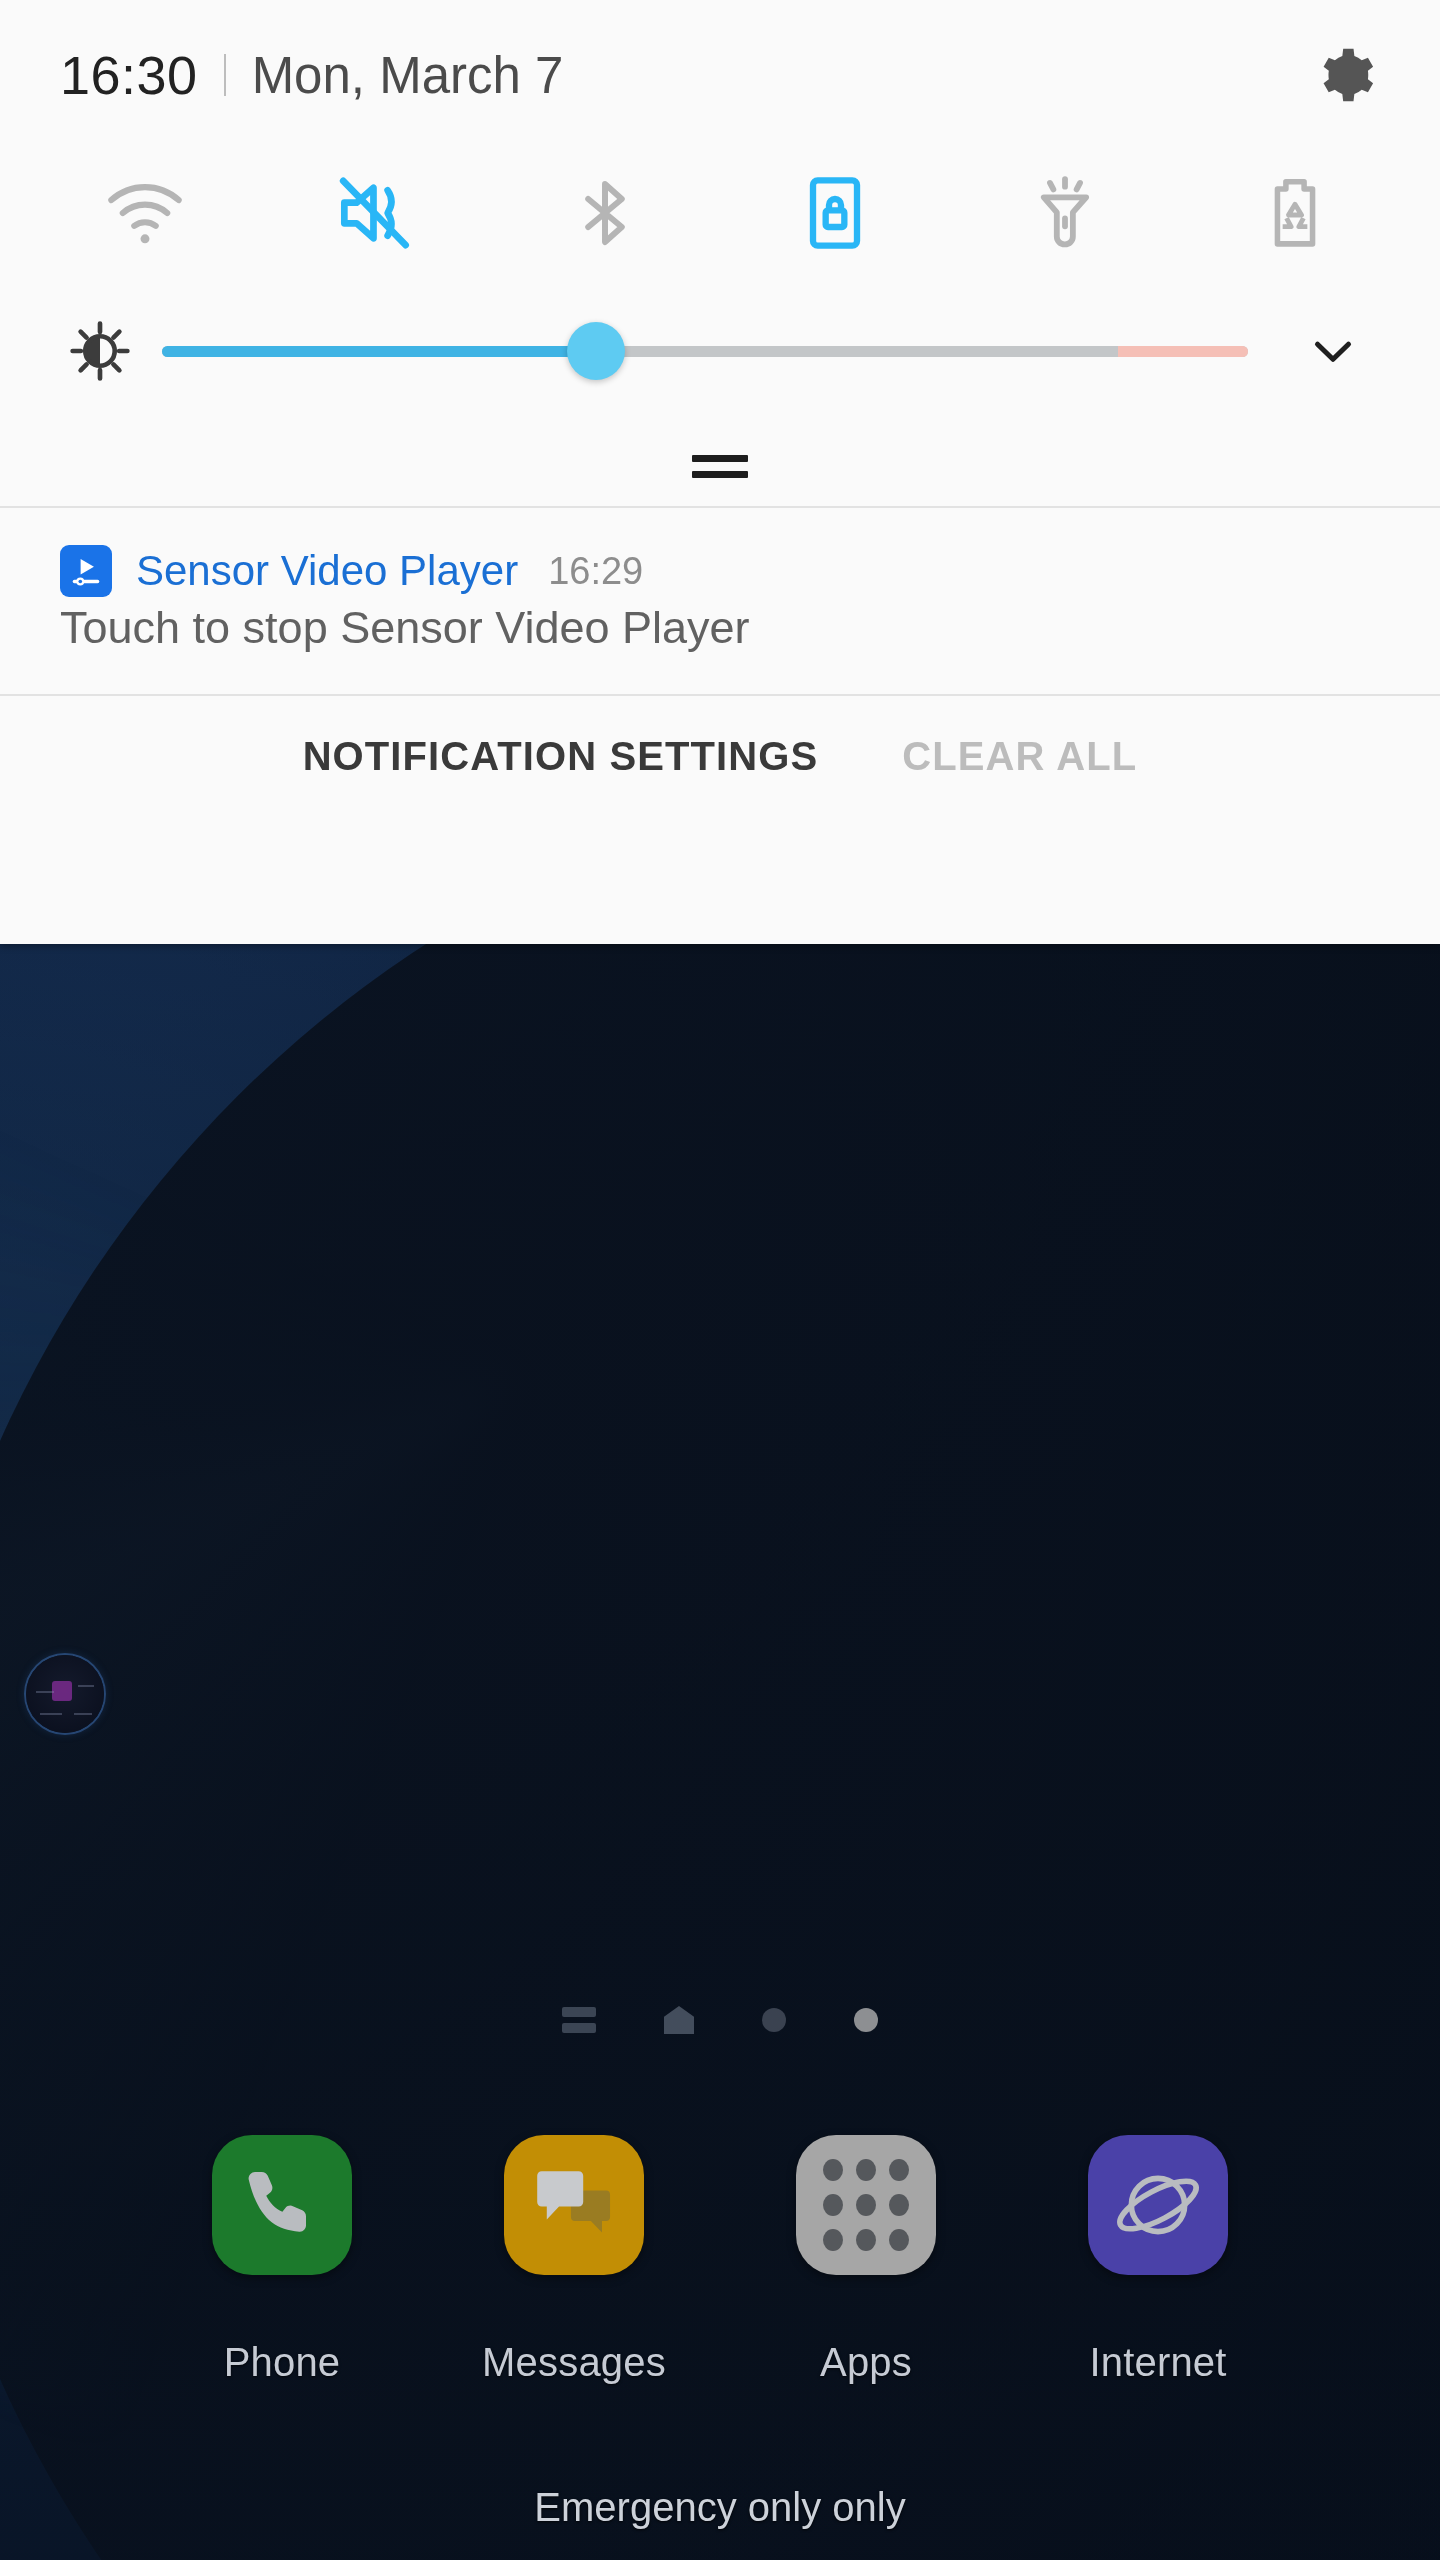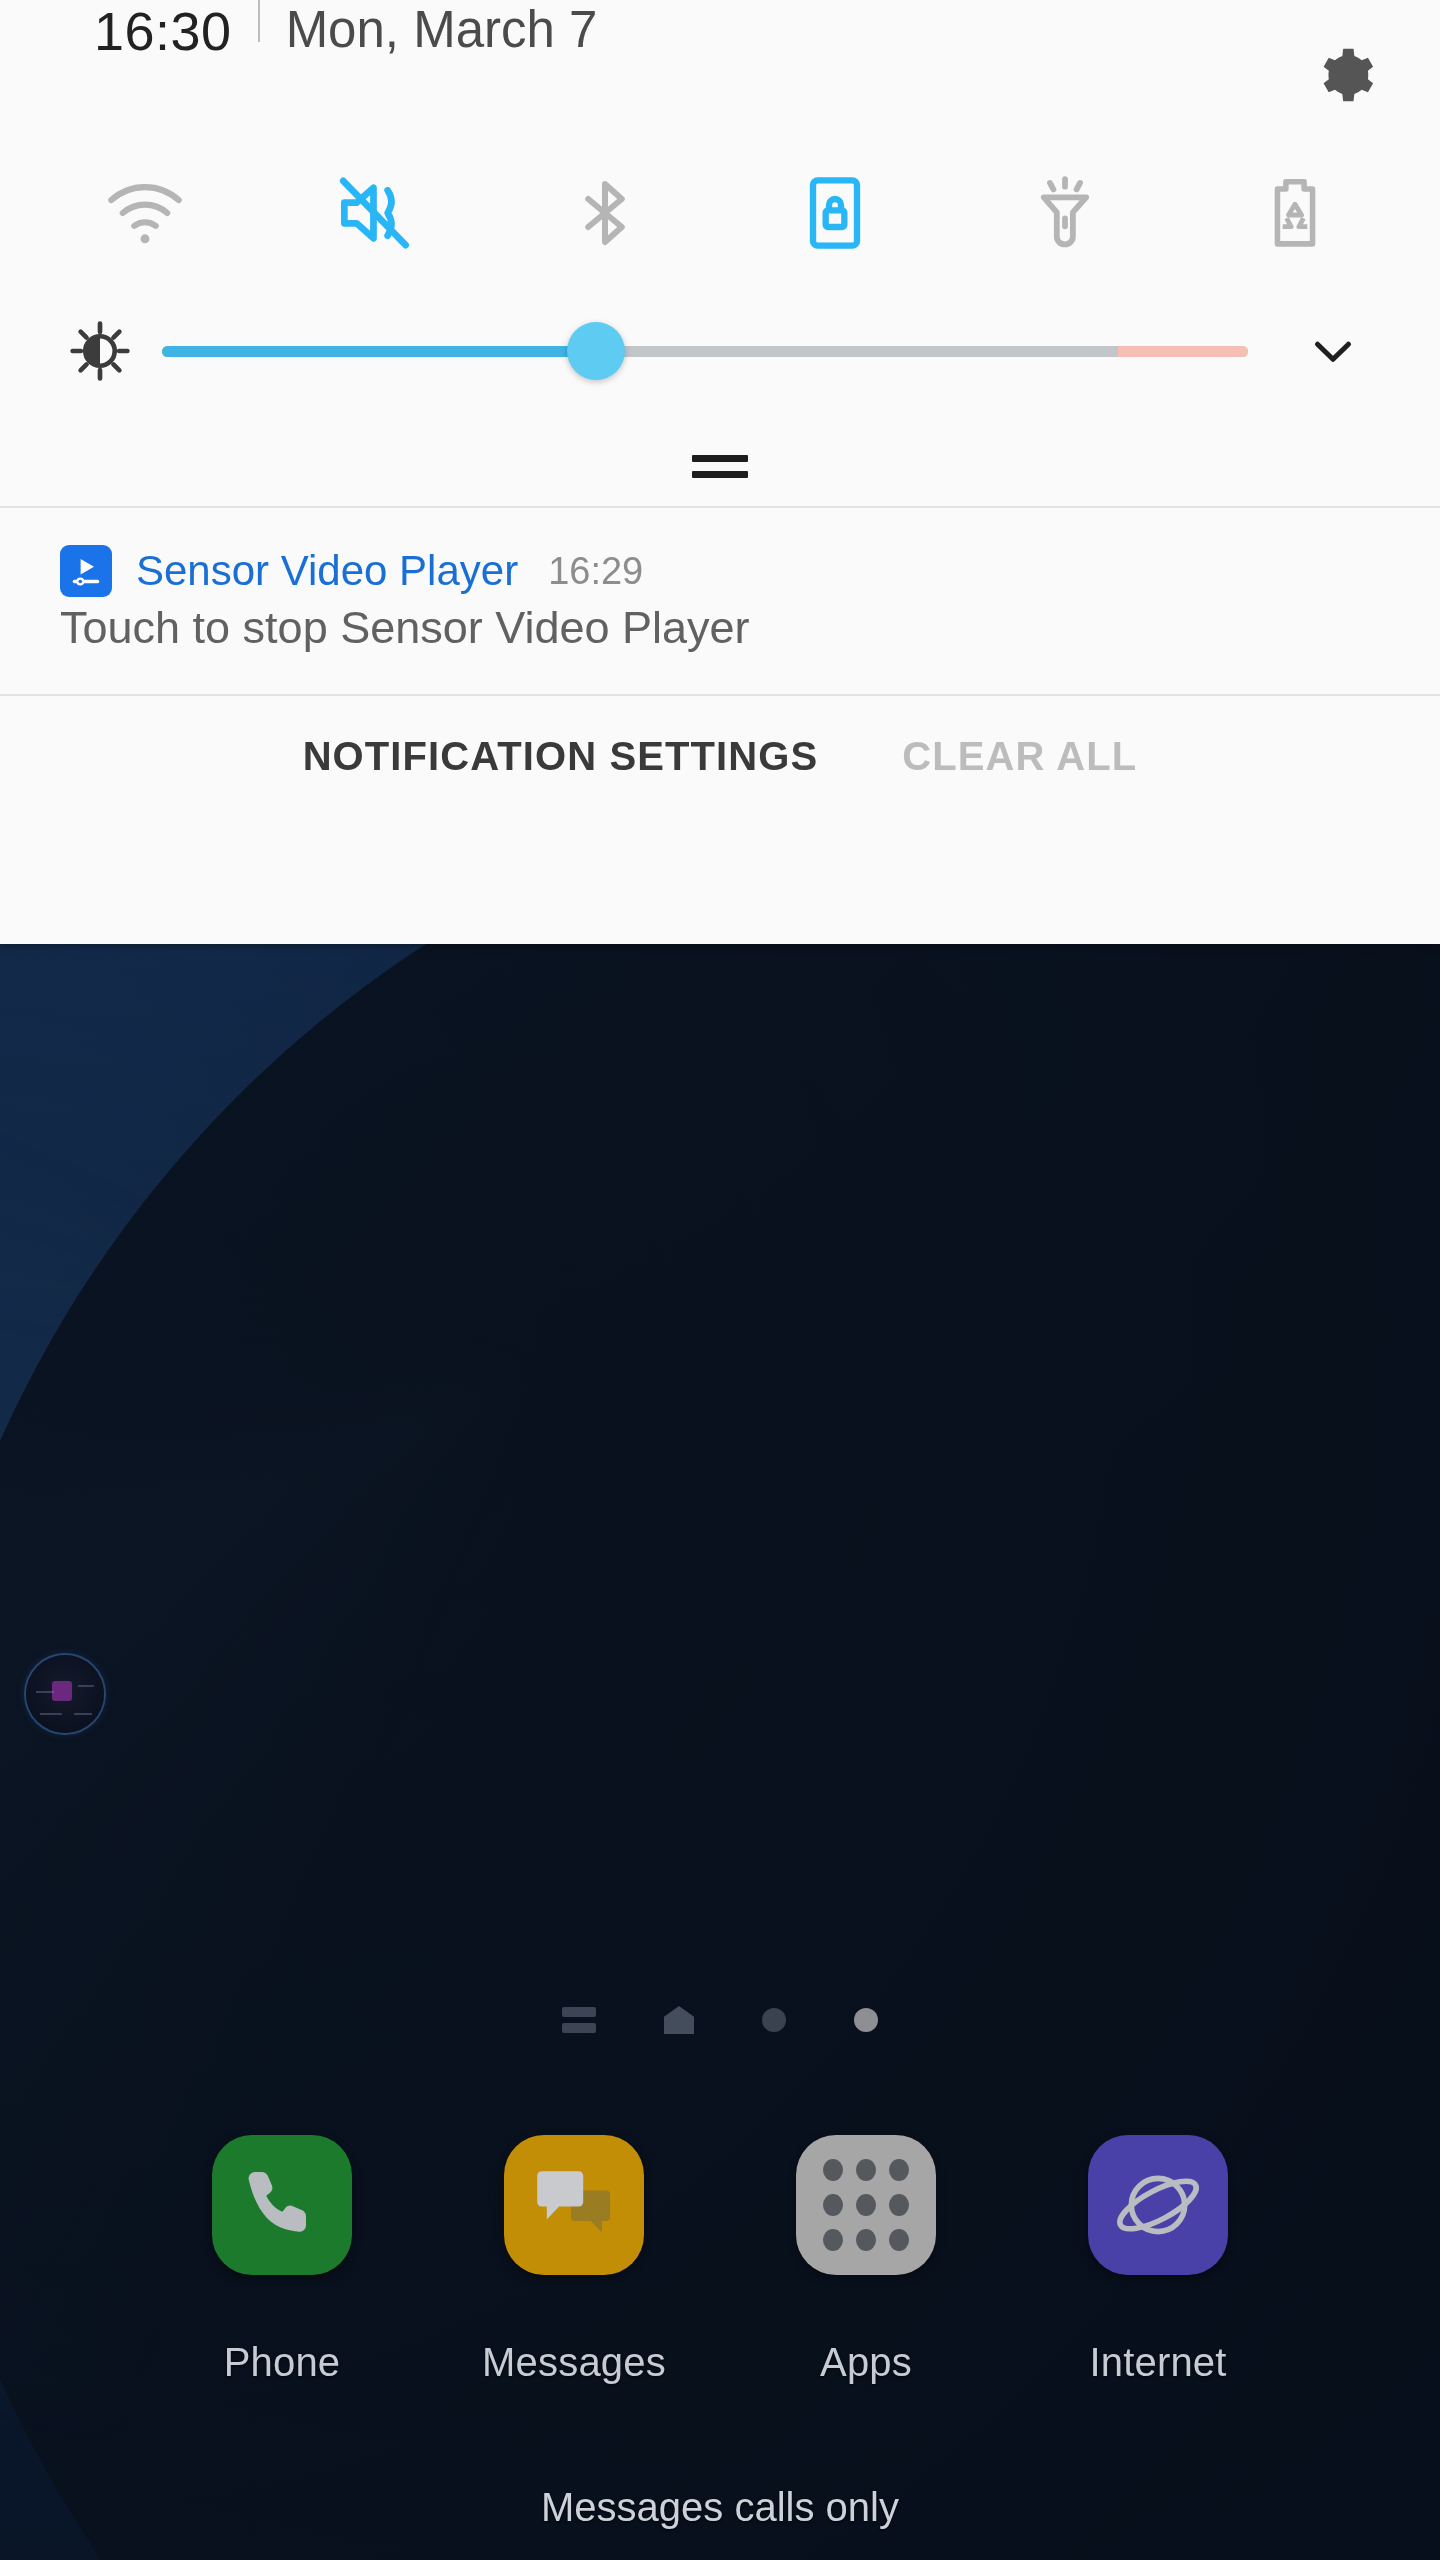--- a/index.html
+++ b/index.html
@@ -129,21 +129,21 @@
   
   #shade {
     position:absolute; left:0; top:0; width:1440px; height:944px;
     background:#fafafa; z-index:30;
     box-shadow:0 2px 7px rgba(0,0,0,.35);
   }
 
   
   #qs-header {
     position:relative; height:150px; padding:0 60px;
-    display:flex; align-items:flex-start;margin-left:34px;
+    display:flex; align-items:center;
   }
   #clock { font-size:54px; color:#222; letter-spacing:.5px; }
   #hdr-sep { width:2px; height:42px; background:#bdbdbd; margin:0 26px; }
   #hdr-date { font-size:51px; color:#4b4b4b; }
   #gear-btn { position:absolute; right:52px; top:50%; transform:translateY(-50%);
               width:86px; height:86px; display:flex; align-items:center; justify-content:center; }
 
   
   #qs-toggles { height:126px; display:flex; align-items:center; padding:0 30px; }
   .qs-tile { flex:1; display:flex; align-items:center; justify-content:center;
@@ -279,21 +279,21 @@
             <svg width="100" height="100" viewBox="0 0 24 24" fill="none" stroke="#b9bcc0" stroke-width="1.35">
               <circle cx="12" cy="12" r="6.4"></circle>
               <ellipse cx="12" cy="12" rx="10.2" ry="3.5" transform="rotate(-28 12 12)"></ellipse>
             </svg>
           </div>
           <div class="dock-label">Internet</div>
         </div>
       </div>
     </div>
 
-    <div id="carrier">Messages calls only</div>
+    <div id="carrier">Emergency only only</div>
   </div>
 
   <div id="shade">
 
     <div id="qs-header">
       <div id="clock">16:30</div>
       <div id="hdr-sep"></div>
       <div id="hdr-date">Mon, March 7</div>
       <div id="gear-btn">
         <svg width="62" height="62" viewBox="0 0 24 24" fill="#555">

